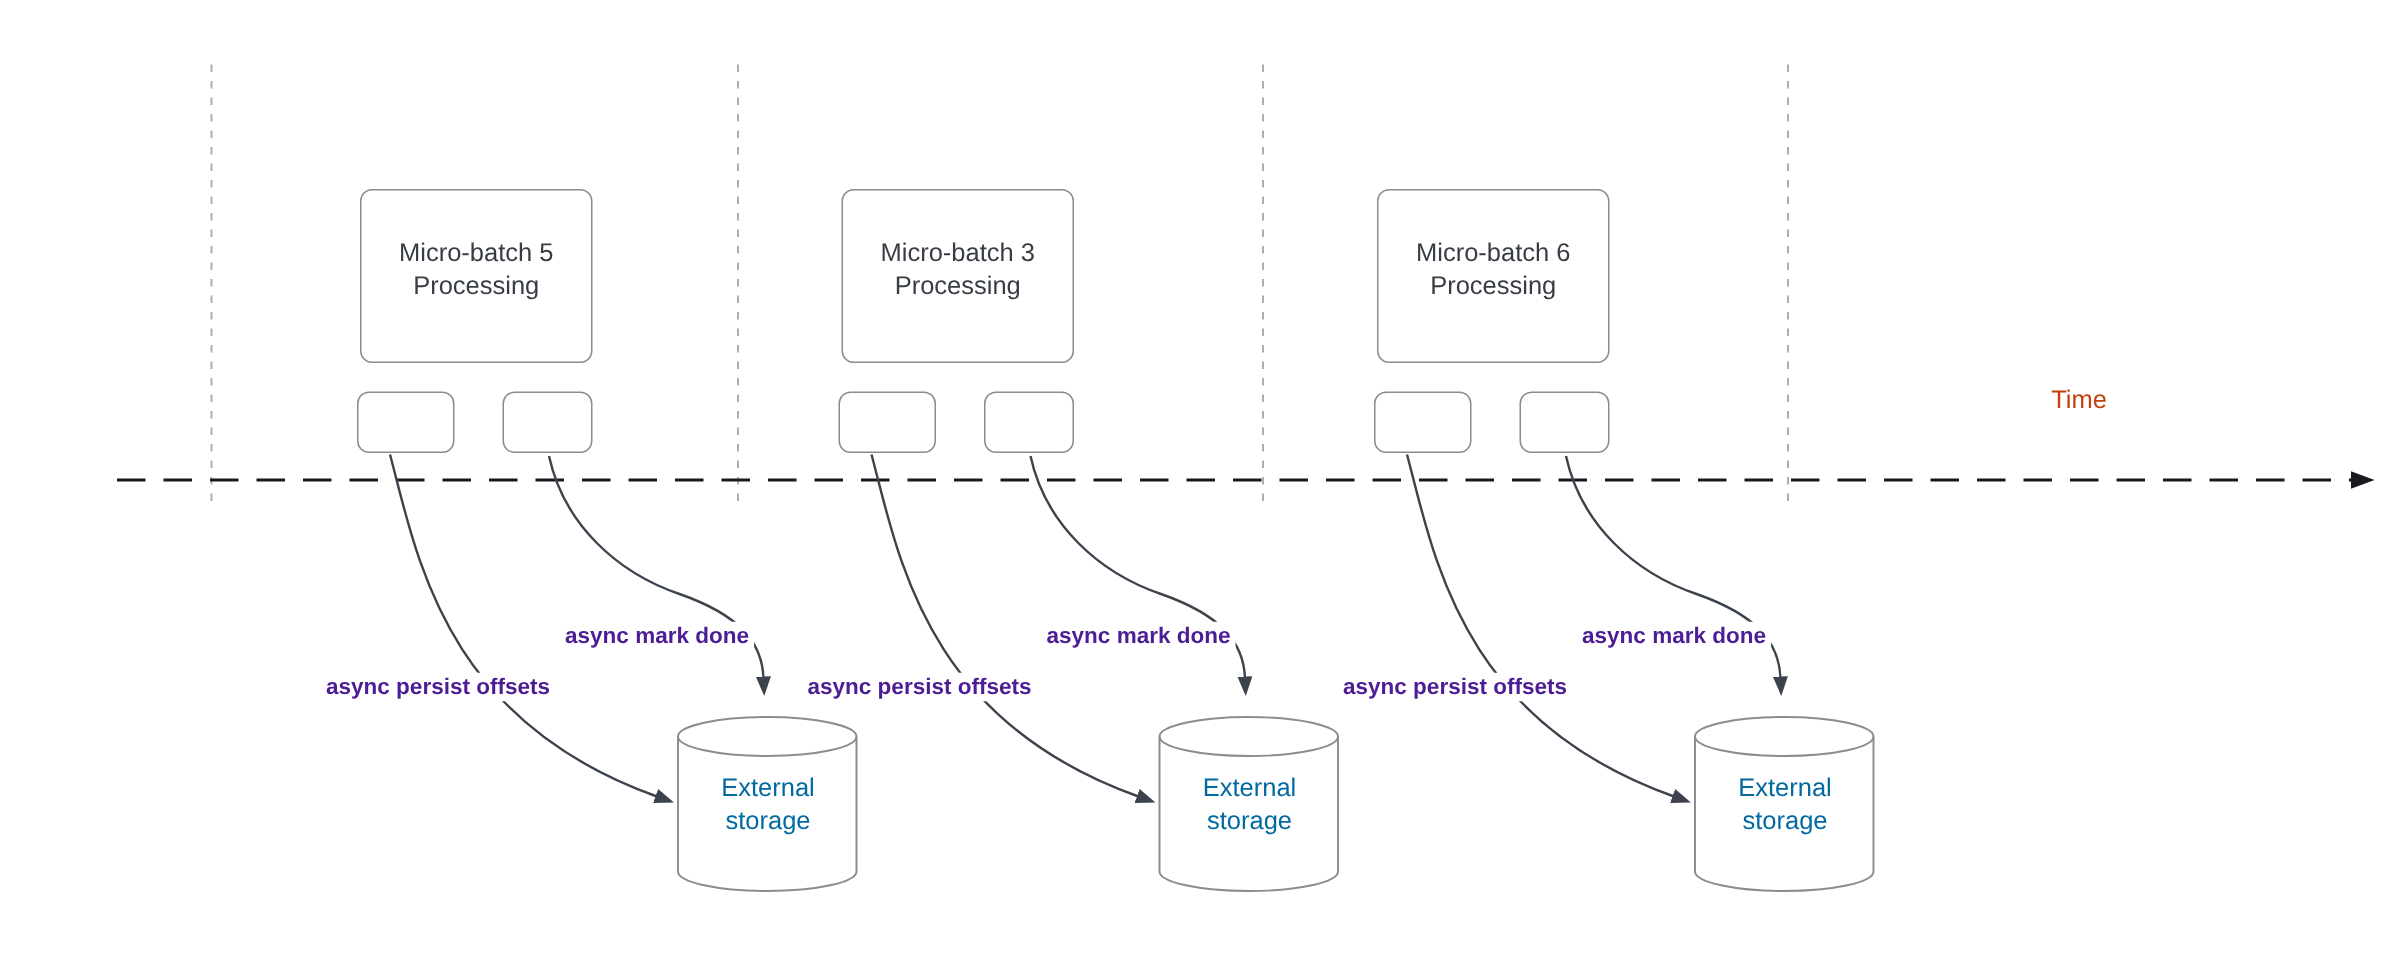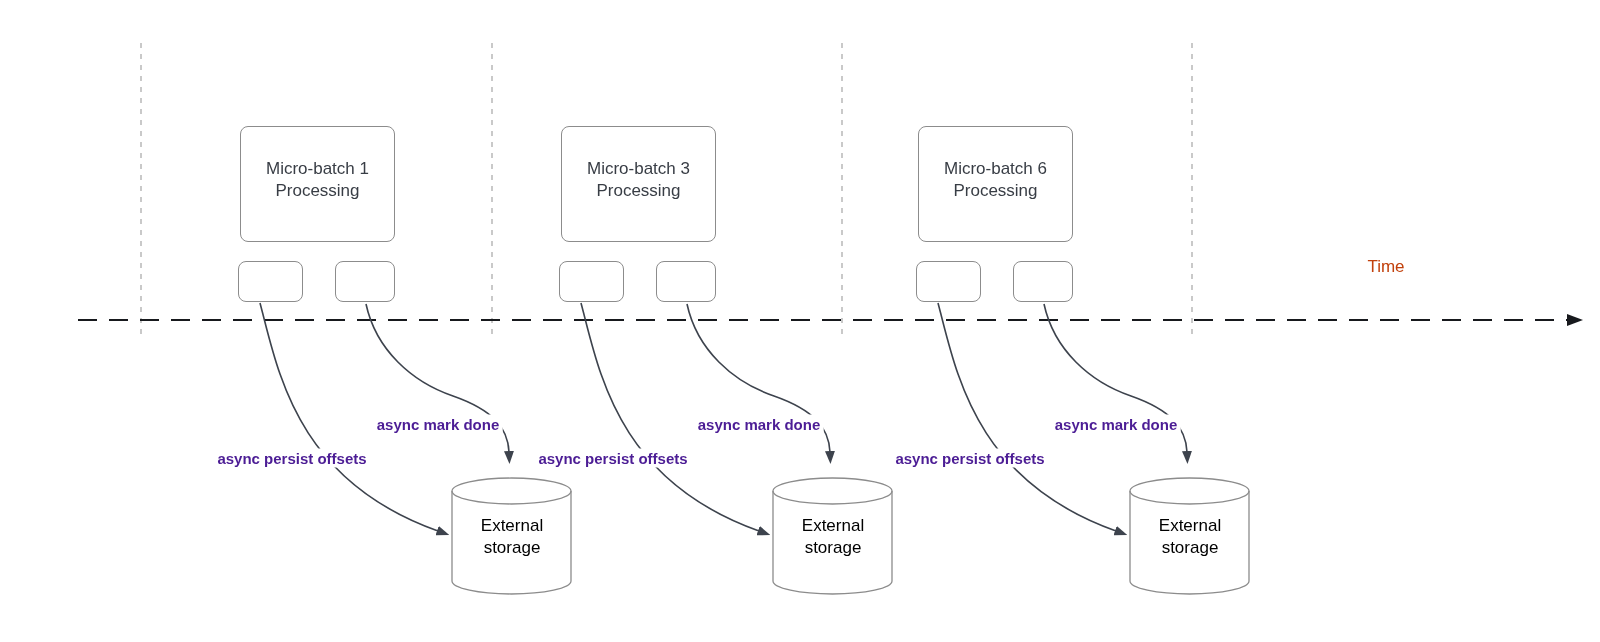--- a/index.html
+++ b/index.html
@@ -27,21 +27,21 @@
     position: absolute; transform: translate(-50%, -50%);
     font-size: 15px; font-weight: bold; color: #4c1d95;
     white-space: nowrap; background: #ffffff; padding: 1px 3px; margin-top: 36px;
   }
   .persist-label { left: 52px;  top: 422px; }
   .done-label    { left: 198px; top: 388px; }
   .storage-label {
     position: absolute; left: 272px; top: 537px;
     transform: translate(-50%, -50%);
     text-align: center; font-size: 17px; line-height: 1.3;
-    color: #000000; white-space: pre-line;
+    color: #0369a1; white-space: pre-line;
   }
   .time-label {
     position: absolute; left: 1386px; top: 267px;
     transform: translate(-50%, -50%);
     font-size: 17px; color: #c2410c; white-space: nowrap;
   }
 </style>
 </head>
 <body>
 
@@ -75,21 +75,21 @@
       </g>
       <path d="M 938 303 C 956 370, 973 480, 1116 531" fill="none" stroke="#3d434d" stroke-width="1.6" marker-end="url(#arrow-dark)"></path>
       <path d="M 1044 304 C 1054 350, 1090 382, 1131 396 C 1171 410, 1186 428, 1187 452" fill="none" stroke="#3d434d" stroke-width="1.6" marker-end="url(#arrow-dark)"></path>
       <g>
         <path d="M 1130 491 A 59.5 13 0 0 1 1249 491 L 1249 581 A 59.5 13 0 0 1 1130 581 Z" fill="#ffffff" stroke="#8c8c8c" stroke-width="1.3"></path>
         <path d="M 1130 491 A 59.5 13 0 0 0 1249 491" fill="none" stroke="#8c8c8c" stroke-width="1.3"></path>
       </g>
     </svg>
 
   <div class="group" style="left:240px">
-    <div class="box main-box">Micro-batch 1
+    <div class="box main-box">Micro-batch 5
 Processing</div>
     <div class="box small-a"></div>
     <div class="box small-b"></div>
     <div class="edge-label persist-label">async persist offsets</div>
     <div class="edge-label done-label">async mark done</div>
     <div class="storage-label">External
 storage</div>
   </div>
 
   <div class="group" style="left:561px">

